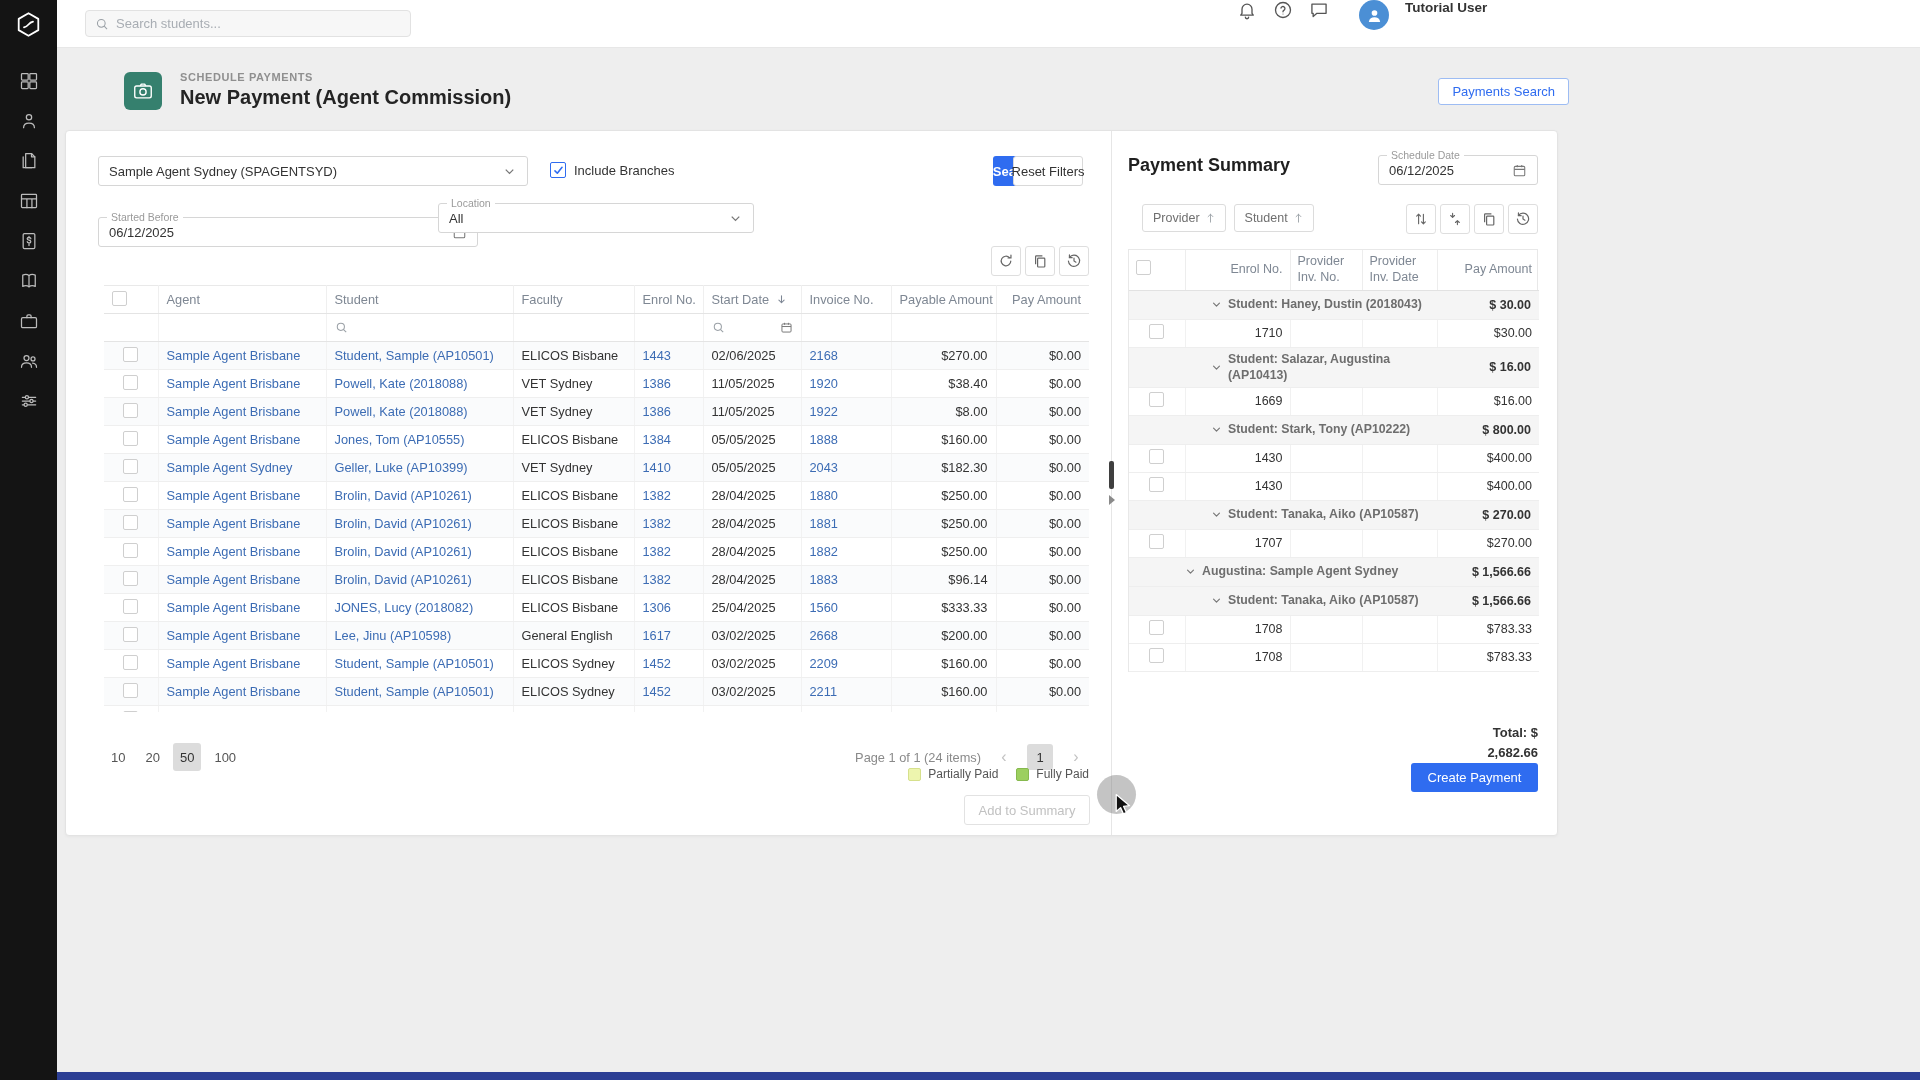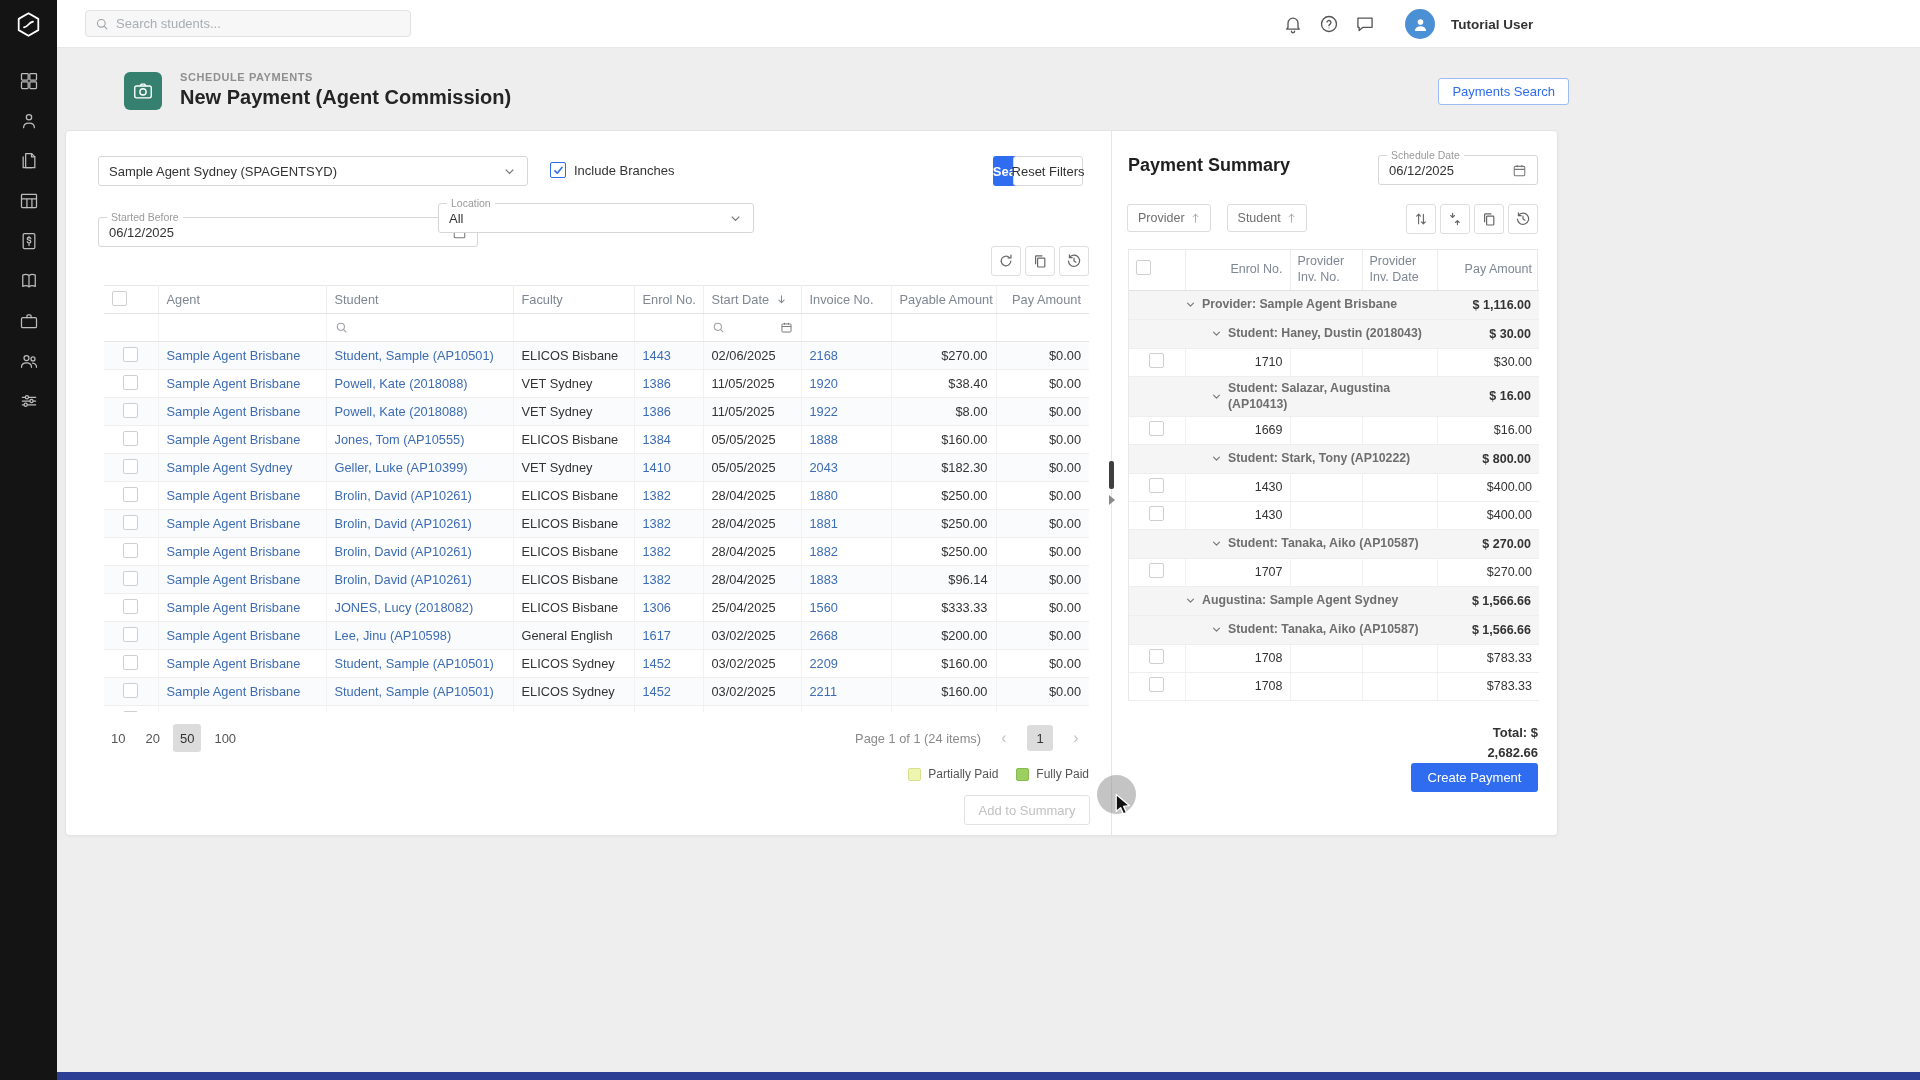--- a/index.html
+++ b/index.html
@@ -14,21 +14,21 @@
   .side-nav{display:flex;flex-direction:column;align-items:center;padding-top:22px;gap:18px;}
   .side-item{width:34px;height:22px;display:flex;align-items:center;justify-content:center;cursor:pointer;}
   .side-item svg{width:20px;height:20px;}
 
   
   .topbar{position:absolute;left:57px;top:0;width:1863px;height:48px;background:#fff;border-bottom:1px solid #e7e7e7;z-index:5;}
   .searchbox{position:absolute;left:28px;top:10px;width:326px;height:27px;border:1px solid #e2e2e2;background:#f7f7f7;border-radius:4px;display:flex;align-items:center;padding:0 9px;gap:7px;}
   .searchbox svg{width:14px;height:14px;flex:none;}
   .searchbox input{border:none;outline:none;background:transparent;font:13px "Liberation Sans",sans-serif;color:#444;width:100%;}
   .searchbox input::placeholder{color:#a8adb3;}
-  .topbar-right{position:absolute;left:1226px;top:0;height:48px;display:flex;align-items:center;gap:16px;}
+  .topbar-right{position:absolute;left:1180px;top:0;height:48px;display:flex;gap:16px;}
   .tb-ico{width:20px;height:20px;cursor:pointer;}
   .tb-ico svg{width:20px;height:20px;}
   .avatar{width:30px;height:30px;border-radius:50%;background:#4b8fd5;display:flex;align-items:center;justify-content:center;margin-left:14px;cursor:pointer;flex:none;}
   .avatar svg{width:17px;height:17px;}
   .user-name{font-size:13.5px;font-weight:700;color:#333;cursor:pointer;white-space:nowrap;}
 
   
   .page-header{position:absolute;left:90px;top:70px;width:1468px;height:48px;margin-left:34px;}
   .ph-icon{position:absolute;left:0;top:2px;width:38px;height:38px;border-radius:6px;background:#35806e;display:flex;align-items:center;justify-content:center;}
   .ph-icon svg{width:22px;height:22px;}
@@ -85,37 +85,37 @@
   .grid tr.alt td{background:#fafbfc;}
   .grid td.link{color:#3c6cb4;cursor:pointer;}
   .grid td.num{text-align:right;}
   .c-check{text-align:center;}
   .filter-row td{background:#fff;border-bottom:1px solid #e4e4e4;}
   .f-ico svg{width:13px;height:13px;}
   .fc-between{display:flex;justify-content:space-between;align-items:center;}
   .sort-ico{width:13px;height:13px;}
 
   
-  .pager{position:absolute;left:38px;top:593px;width:985px;height:30px;font-size:13px;color:#666;}
+  .pager{position:absolute;left:38px;top:612px;width:985px;height:30px;font-size:13px;color:#666;}
   .page-sizes{position:absolute;left:0;top:0;display:flex;gap:6px;}
   .size-btn{min-width:28px;height:28px;padding:0 7px;display:flex;align-items:center;justify-content:center;border-radius:3px;cursor:pointer;color:#555;}
   .size-btn.active{background:#dcdcdc;color:#333;}
   .pager-right{position:absolute;right:0;top:0;height:28px;display:flex;align-items:center;gap:10px;}
   .pager-info{color:#8a8a8a;font-size:12.8px;}
   .pg-btn{width:26px;height:26px;display:flex;align-items:center;justify-content:center;border-radius:3px;color:#c2c2c2;font-size:16px;cursor:default;}
   .pg-btn.current{background:#dcdcdc;color:#333;font-size:13px;}
   .legend{position:absolute;left:38px;top:636px;width:985px;display:flex;justify-content:flex-end;align-items:center;gap:7px;font-size:12px;color:#555;}
   .legend .gap{width:4px;}
   .lg-sq{width:13px;height:13px;border-radius:2px;}
   .lg-sq.partial{background:#edf5ae;border:1px solid #d6e08c;}
   .lg-sq.full{background:#9ccf5f;border:1px solid #86b94e;}
 
   
   .summary-title{position:absolute;left:10px;top:24px;font-size:18px;font-weight:700;color:#1f1f1f;}
-  .chips{position:absolute;left:9px;top:73px;display:flex;gap:16px;}
+  .chips{position:absolute;left:24px;top:73px;display:flex;gap:8px;}
   .chip{height:28px;border:1px solid #dcdcdc;border-radius:3px;display:flex;align-items:center;gap:6px;padding:0 10px;font-size:12.5px;color:#6f6f6f;background:#fff;cursor:pointer;}
   .chip svg{width:9px;height:12px;}
   .sum-wrap{position:absolute;left:10px;top:118px;width:410px;border:1px solid #e8e8e8;border-bottom:none;}
   table.sum{width:100%;border-collapse:collapse;table-layout:fixed;font-size:12.5px;}
   .sum th{height:40px;font-weight:400;color:#7e8793;text-align:left;padding:2px 7px;border-bottom:1px solid #e2e2e2;border-right:1px solid #ededed;vertical-align:middle;line-height:1.25;}
   .sum th.num{text-align:right;}
   .sum th:last-child,.sum td:last-child{border-right:none;}
   .sum td{height:28px;padding:0 7px;border-bottom:1px solid #eeeeee;border-right:1px solid #f1f1f1;color:#333;background:#fff;}
   .sum td.num{text-align:right;}
   .s-group td{background:#f5f5f5;padding:0;}
@@ -662,31 +662,20 @@
         <thead>
             <tr>
               <th class="c-check"><span class="cb"></span></th>
               <th class="num"><span>Enrol No.</span></th>
               <th class=""><span>Provider Inv. No.</span></th>
               <th class=""><span>Provider Inv. Date</span></th>
               <th class="num"><span>Pay Amount</span></th>
             </tr>
           </thead>
         <tbody>
-            <tr class="s-group provider">
-              <td colspan="5">
-                <div class="g-wrap provider">
-                  <svg class="caret" viewBox="0 0 12 12">
-                    <path d="M2.8 4.5L6 7.7l3.2-3.2" fill="none" stroke="#777" stroke-width="1.3" stroke-linecap="round" stroke-linejoin="round"></path>
-                  </svg>
-                  <span class="g-label">Provider: Sample Agent Brisbane</span>
-                  <span class="g-amount">$ 1,116.00</span>
-                </div>
-              </td>
-            </tr>
             <tr class="s-group student">
               <td colspan="5">
                 <div class="g-wrap student">
                   <svg class="caret" viewBox="0 0 12 12">
                     <path d="M2.8 4.5L6 7.7l3.2-3.2" fill="none" stroke="#777" stroke-width="1.3" stroke-linecap="round" stroke-linejoin="round"></path>
                   </svg>
                   <span class="g-label">Student: Haney, Dustin (2018043)</span>
                   <span class="g-amount">$ 30.00</span>
                 </div>
               </td>

